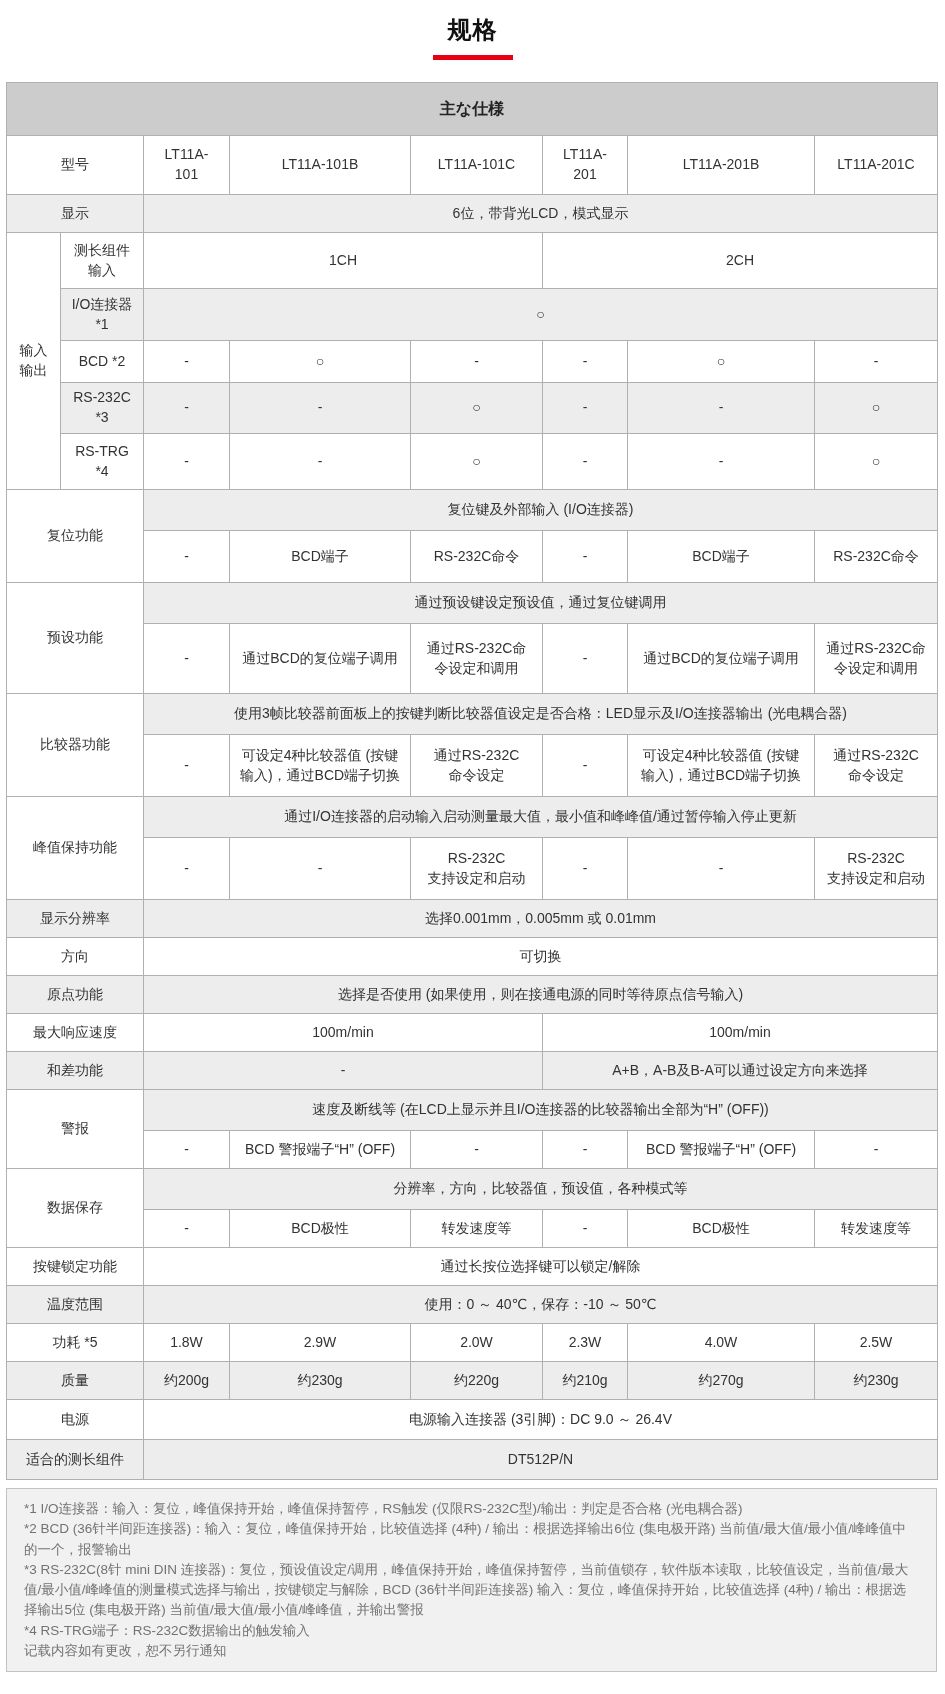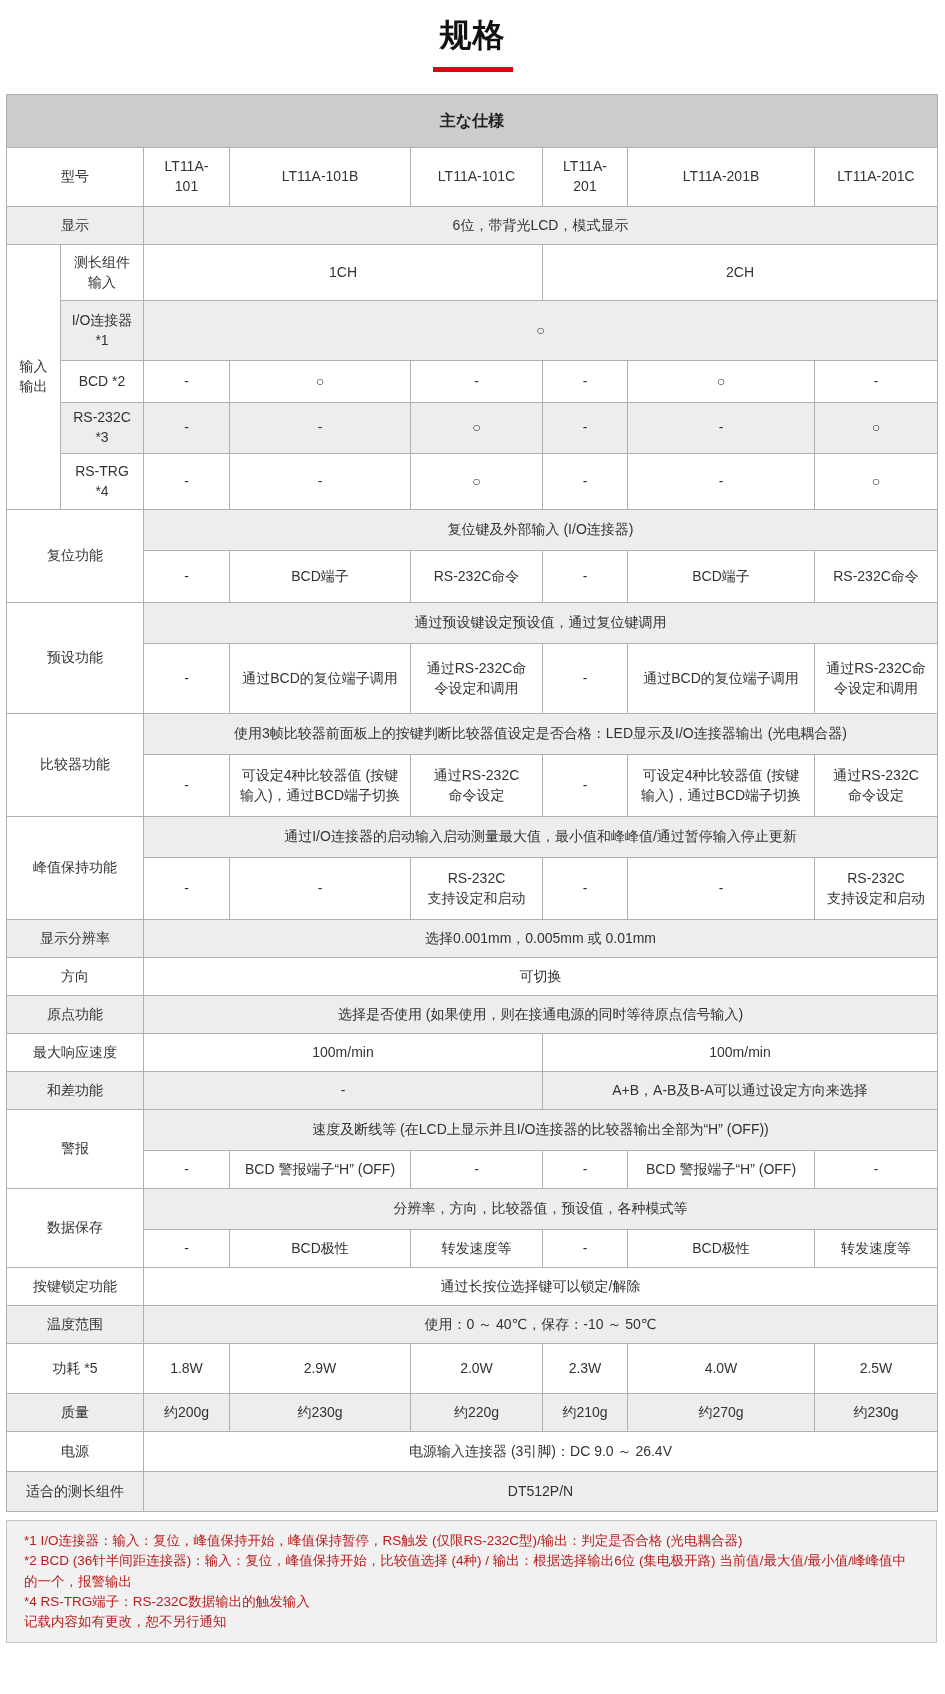--- a/index.html
+++ b/index.html
@@ -3,21 +3,21 @@
 <meta charset="utf-8">
 <style>
   html,body{margin:0;padding:0;}
   body{
     width:945px;
     background:#ffffff;
     font-family:"Liberation Sans","DejaVu Sans",sans-serif;
     color:#333;
   }
   .title-wrap{padding-top:14px;text-align:center;}
-  .page-title{margin:0;font-size:32px;font-weight:600;color:#111;letter-spacing:1px;}
+  .page-title{margin:0;font-size:24px;font-weight:600;color:#111;letter-spacing:1px;}
   .title-underline{width:80px;height:5px;background:var(--accent,#e60012);margin:9px auto 0;}
 
   table.spec{
     margin:22px 0 0 6px;
     width:931px;
     border-collapse:collapse;
     table-layout:fixed;
   }
   table.spec th, table.spec td{
     border:1px solid #b0b0b0;
@@ -44,21 +44,21 @@
 
   .footnotes{
     margin:8px 0 0 6px;
     width:931px;
     box-sizing:border-box;
     background:var(--footnote-bg,#f1f1f1);
     border:1px solid #c3c3c3;
     padding:10px 17px;
     font-size:13.5px;
     line-height:1.5;
-    color:#b91c1c;
+    color:#737373;
   }
 </style>
 </head>
 <body>
 
 <div class="title-wrap">
   <h1 class="page-title">规格</h1>
   <div class="title-underline"></div>
 </div>
 
@@ -94,21 +94,21 @@
         <th colspan="2">显示</th>
         <td colspan="6">6位，带背光LCD，模式显示</td>
       </tr>
       <tr class="w" style="height: 56px;">
         <th rowspan="5" class="cell-white">输入
 输出</th>
         <th>测长组件输入</th>
         <td colspan="3">1CH</td>
         <td colspan="3">2CH</td>
       </tr>
-      <tr class="g" style="height: 60px;">
+      <tr class="g" style="height: 52px;">
         <th>I/O连接器 *1</th>
         <td colspan="6">○</td>
       </tr>
       <tr class="w" style="height: 42px;">
         <th>BCD *2</th>
         <td>-</td>
         <td>○</td>
         <td>-</td>
         <td>-</td>
         <td>○</td>
@@ -235,21 +235,21 @@
         <td>转发速度等</td>
       </tr>
       <tr class="w" style="height: 38px;">
         <th colspan="2">按键锁定功能</th>
         <td colspan="6">通过长按位选择键可以锁定/解除</td>
       </tr>
       <tr class="g" style="height: 38px;">
         <th colspan="2">温度范围</th>
         <td colspan="6">使用：0 ～ 40℃，保存：-10 ～ 50℃</td>
       </tr>
-      <tr class="w" style="height: 50px;">
+      <tr class="w" style="height: 38px;">
         <th colspan="2">功耗 *5</th>
         <td>1.8W</td>
         <td>2.9W</td>
         <td>2.0W</td>
         <td>2.3W</td>
         <td>4.0W</td>
         <td>2.5W</td>
       </tr>
       <tr class="g" style="height: 38px; padding-left: 8px;">
         <th colspan="2">质量</th>
@@ -267,15 +267,16 @@
       <tr class="g" style="height: 40px;">
         <th colspan="2">适合的测长组件</th>
         <td colspan="6">DT512P/N</td>
       </tr>
     </tbody>
 </table>
 
 <div class="footnotes">
     <div>*1 I/O连接器：输入：复位，峰值保持开始，峰值保持暂停，RS触发 (仅限RS-232C型)/输出：判定是否合格 (光电耦合器)</div>
     <div>*2 BCD (36针半间距连接器)：输入：复位，峰值保持开始，比较值选择 (4种) / 输出：根据选择输出6位 (集电极开路) 当前值/最大值/最小值/峰峰值中的一个，报警输出</div>
+    <div>*3 RS-232C(8针 mini DIN 连接器)：复位，预设值设定/调用，峰值保持开始，峰值保持暂停，当前值锁存，软件版本读取，比较值设定，当前值/最大值/最小值/峰峰值的测量模式选择与输出，按键锁定与解除，BCD (36针半间距连接器) 输入：复位，峰值保持开始，比较值选择 (4种) / 输出：根据选择输出5位 (集电极开路) 当前值/最大值/最小值/峰峰值，并输出警报</div>
     <div>*4 RS-TRG端子：RS-232C数据输出的触发输入</div>
     <div>记载内容如有更改，恕不另行通知</div>
   </div>
 
 </body></html>

